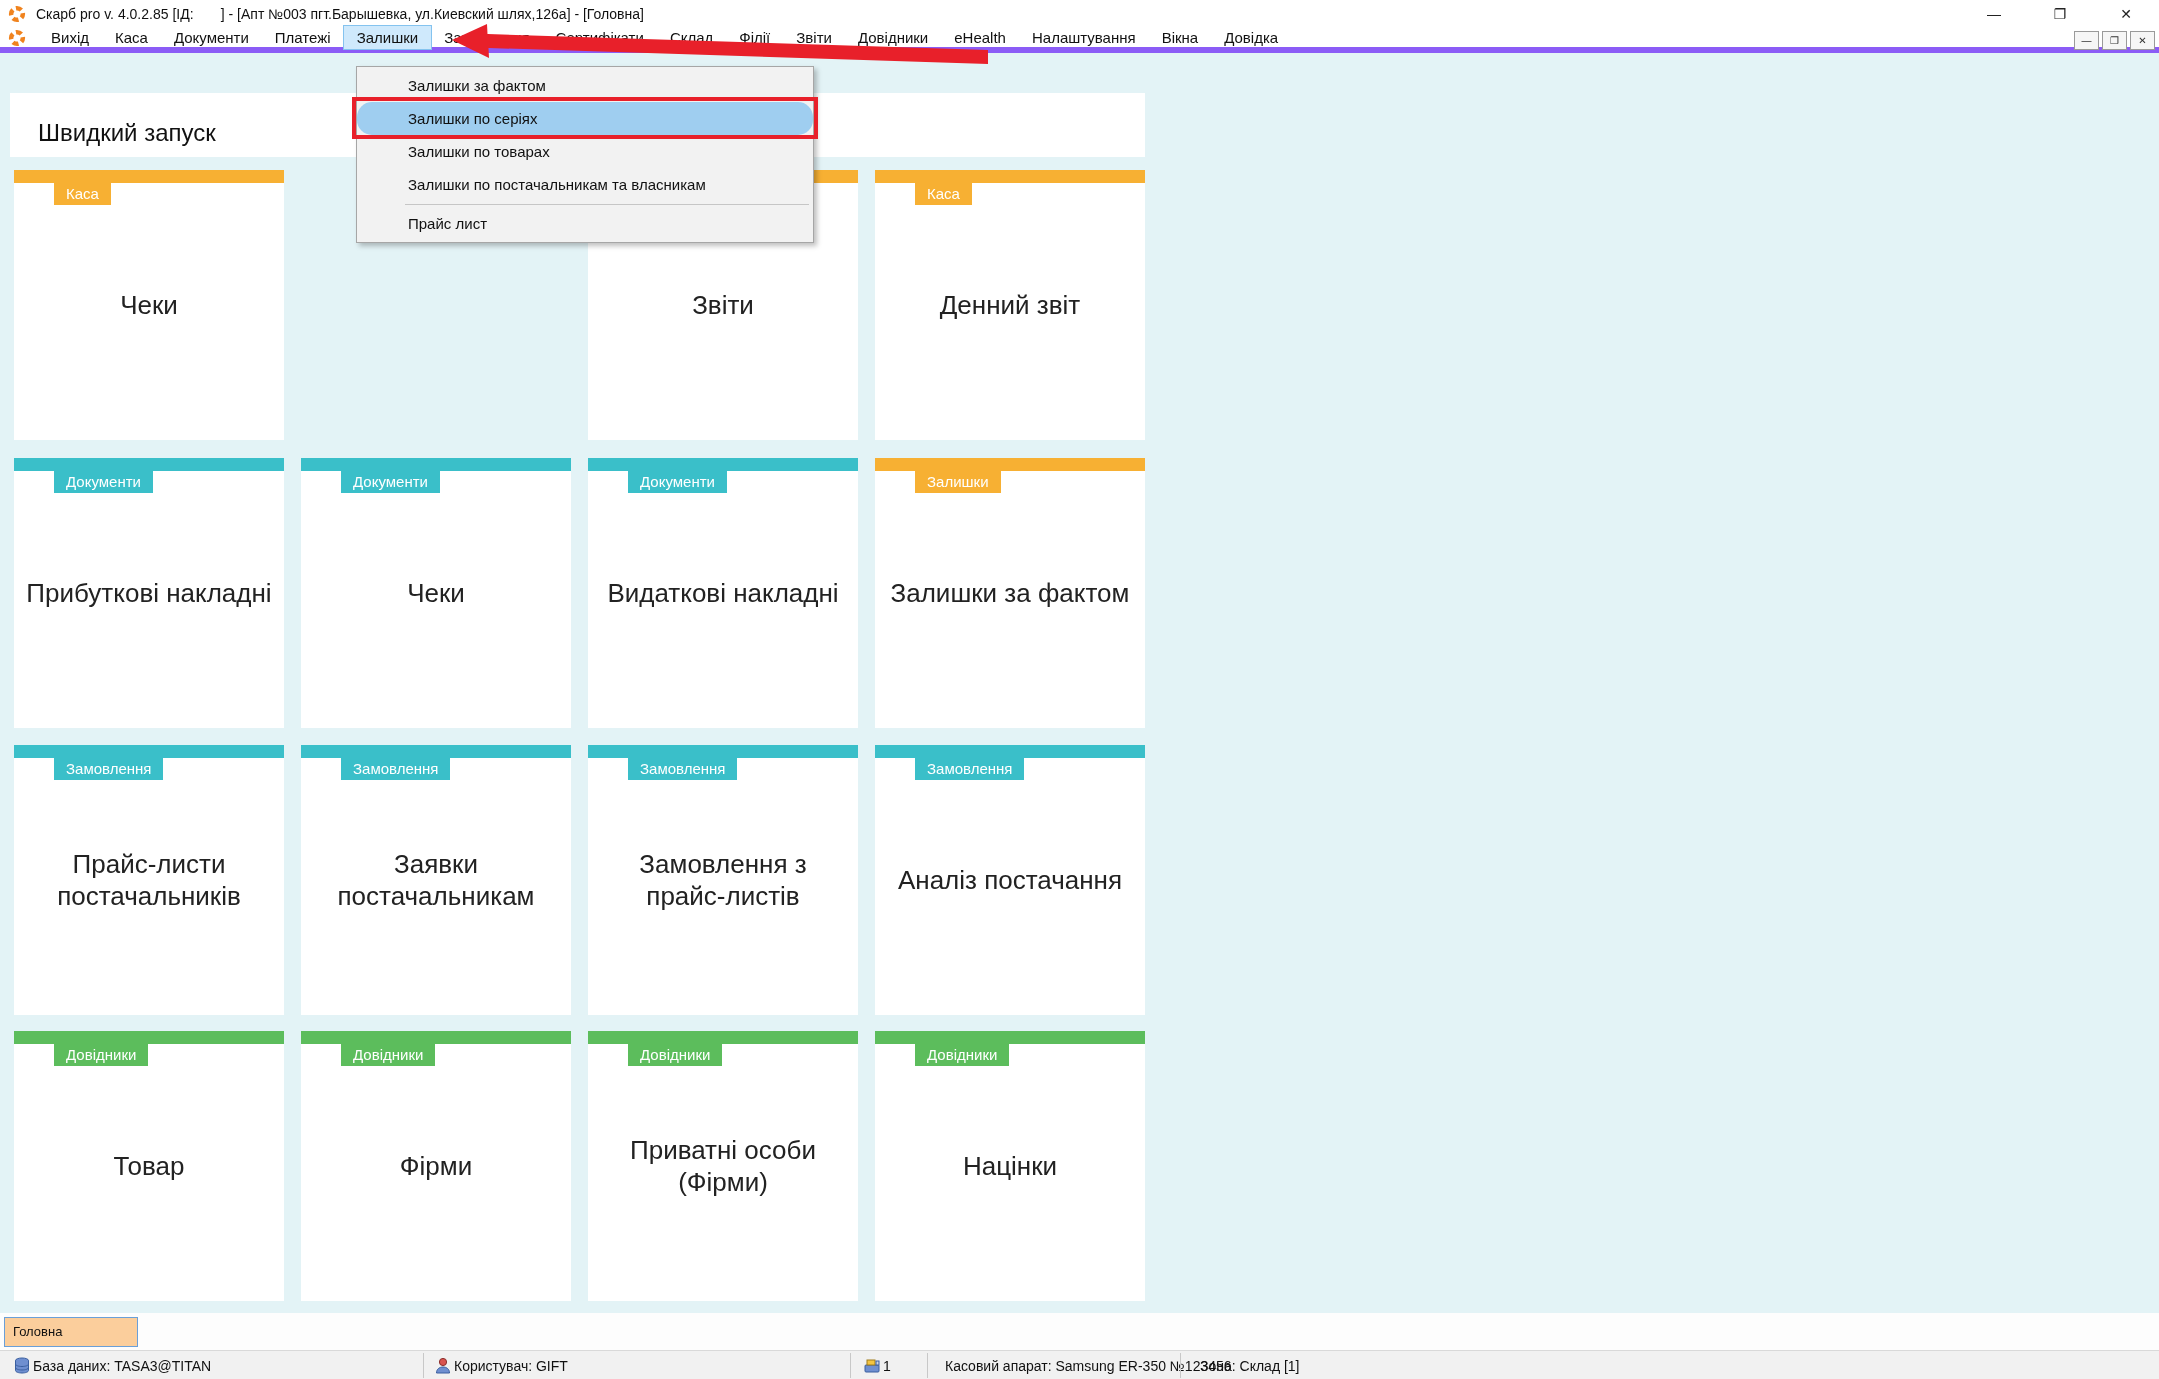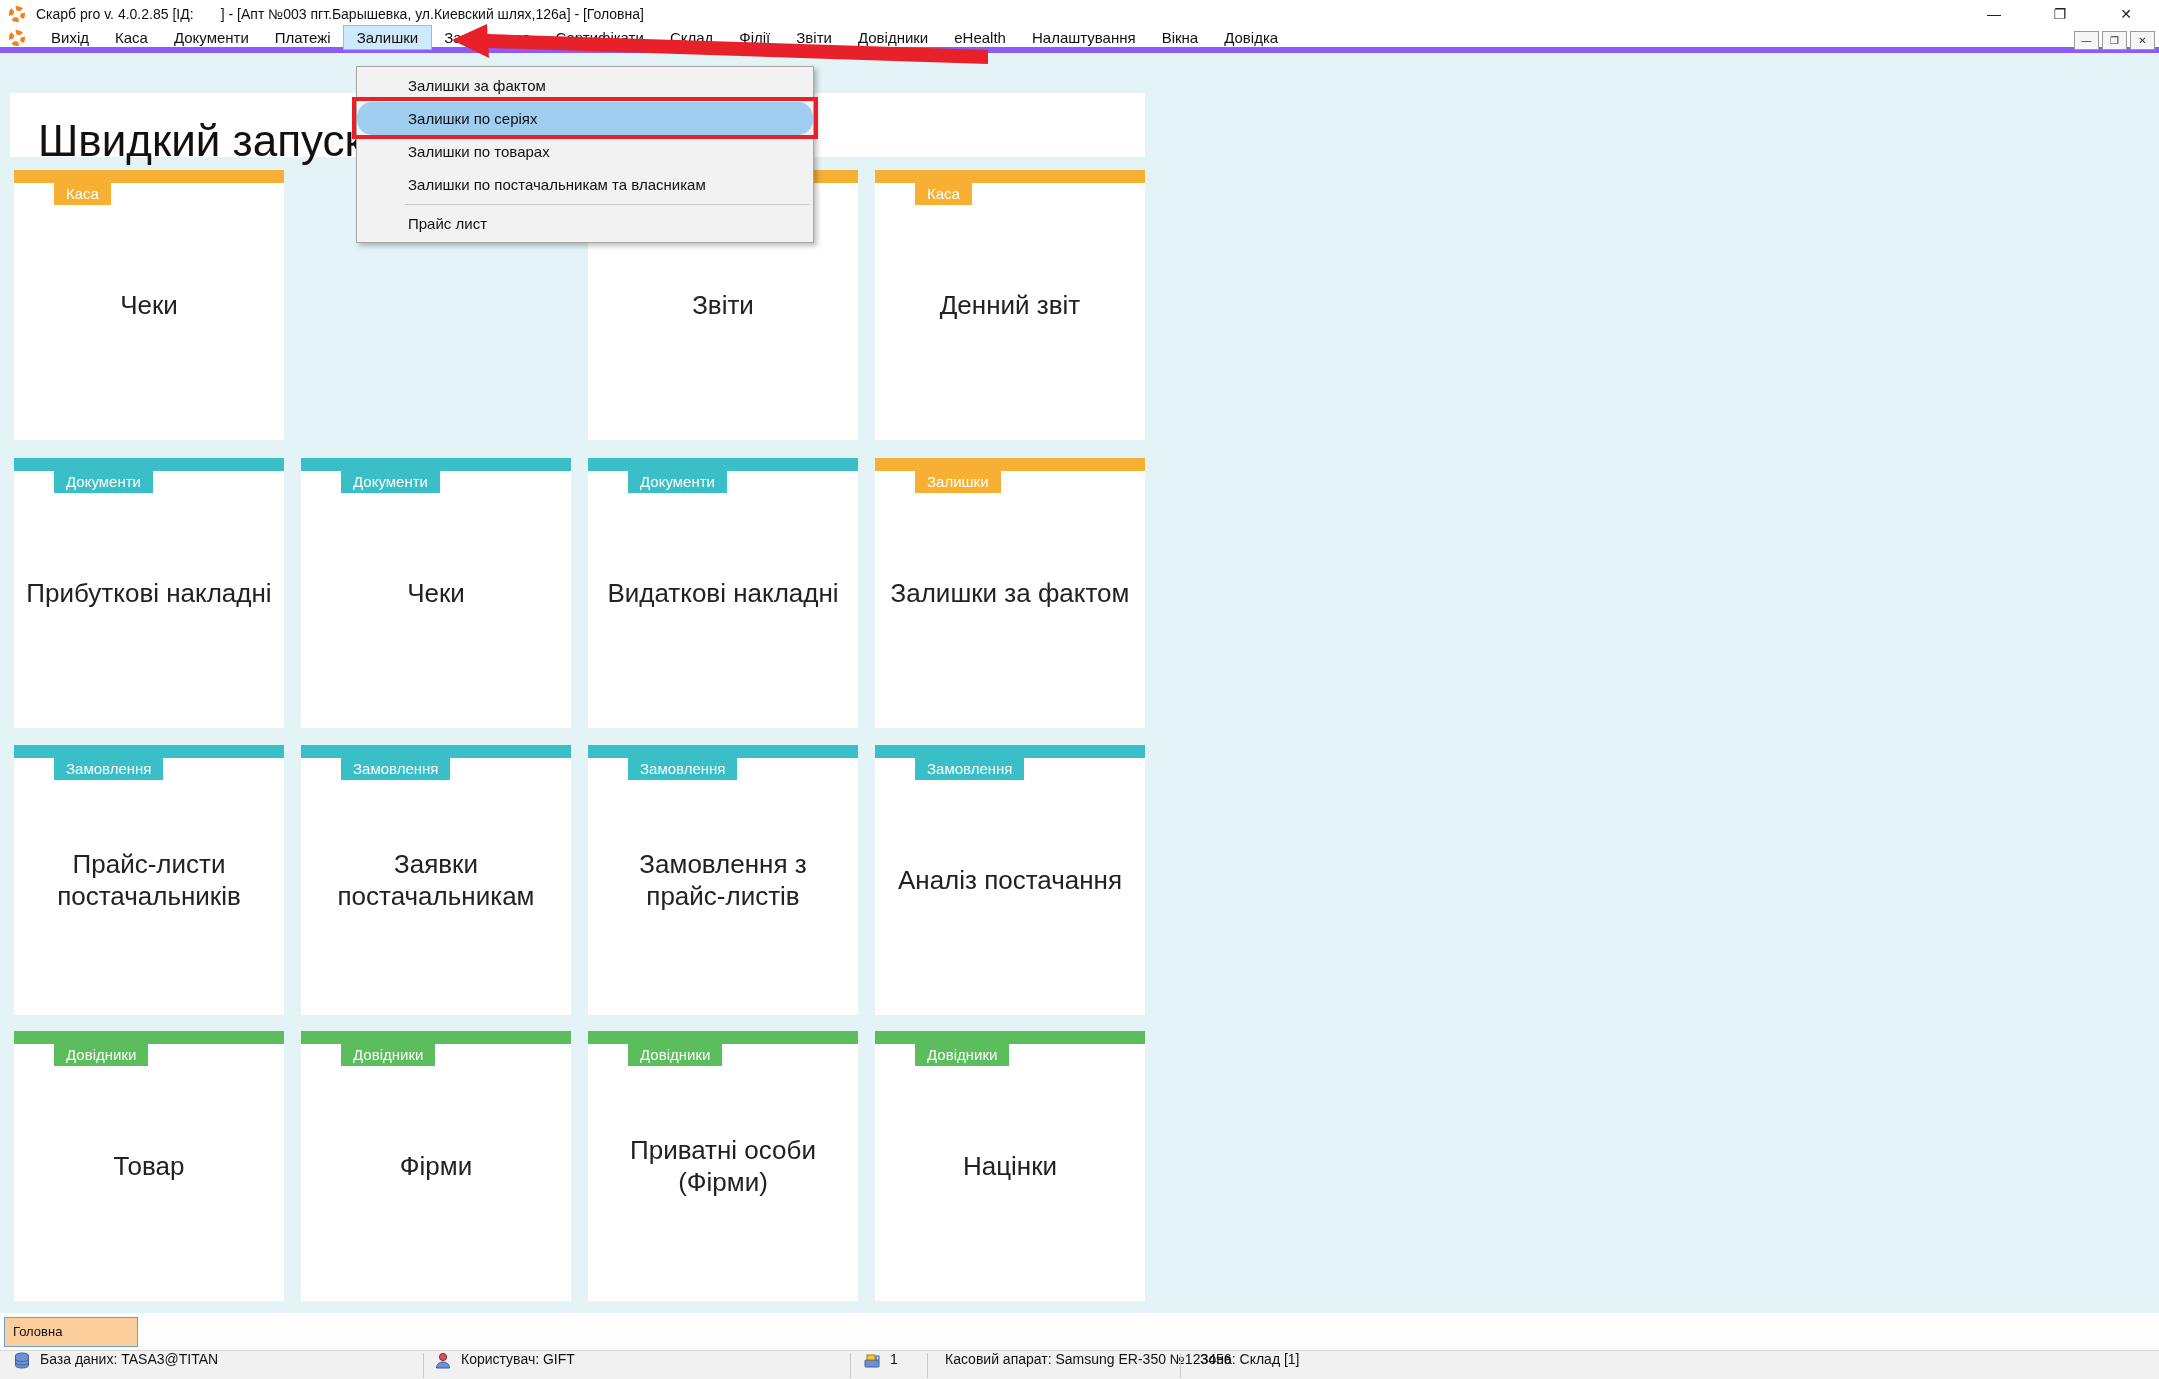--- a/index.html
+++ b/index.html
@@ -17,21 +17,21 @@
   .menubar { position:absolute; left:0; top:28px; width:2159px; height:25px; background:#fff; display:flex; align-items:center; border-bottom:6px solid #8b5cf6; }
   .menubar .logo { margin-left:8px; margin-right:12px; width:18px; height:18px; }
   .menu-item { padding:0 13px; height:23px; line-height:23px; font-size:15px; color:#111; white-space:nowrap; }
   .menu-item.active { background:var(--menu-highlight); outline:1px solid #84c3ef; }
   .mdi-controls { position:absolute; right:4px; top:3px; display:flex; gap:3px; }
   .mdi-btn { width:25px; height:19px; border:1px solid #9a9a9a; background:#f6f6f6; font-size:10px; display:flex; align-items:center; justify-content:center; color:#333; }
 
   
   .content { position:absolute; left:0; top:53px; width:2159px; height:1260px; background:var(--page-bg); }
   .page-header { position:absolute; left:10px; top:40px; width:1135px; height:64px; background:#fff; }
-  .page-title { position:absolute; left:28px; top:16px; height:64px; line-height:64px; font-size:44px; color:#111; }
+  .page-title { position:absolute; left:28px; top:8px; height:64px; line-height:64px; font-size:24px; color:#111; }
 
   
   .tile { position:absolute; width:270px; height:270px; background:#fff; }
   .tile-strip { position:absolute; left:0; top:0; width:100%; height:13px; }
   .tile-badge { position:absolute; left:40px; top:13px; height:22px; line-height:22px; padding:0 12px; color:#fff; font-size:15px; }
   .tile-label { position:absolute; left:0; top:0; width:100%; height:100%; display:flex; align-items:center; justify-content:center; text-align:center; font-size:26px; color:#222; padding:0 10px; line-height:1.25; word-break:break-word; }
   .cat-orange { background:var(--accent-orange); }
   .cat-cyan   { background:var(--accent-cyan); }
   .cat-green  { background:var(--accent-green); }
 
@@ -43,21 +43,21 @@
   .dd-sep:after { content:""; position:absolute; left:48px; right:4px; top:3px; border-top:1px solid #c6c6c6; }
 
   
   .red-box { position:absolute; left:352px; top:97px; width:466px; height:42px; border:4px solid var(--annotation-red); z-index:110; }
   .arrow-svg { position:absolute; left:0; top:0; z-index:120; pointer-events:none; }
 
   
   .tabbar { position:absolute; left:0; top:1313px; width:2159px; height:37px; background:#fdfdfd;padding-left:36px; }
   .tab { position:absolute; left:4px; top:4px; width:134px; height:30px; background:var(--tab-fill); border:1px solid #6a9fd8; font-size:13px; color:#111; line-height:28px; padding-left:8px; }
   .statusbar { position:absolute; left:0; top:1350px; width:2159px; height:29px; background:#f1f1f1; border-top:1px solid #d9d9d9; font-size:14px; color:#111; }
-  .seg { position:absolute; top:0; height:29px; display:flex; align-items:flex-start; gap:8px; }
+  .seg { position:absolute; top:0; height:29px; display:flex; align-items:center; gap:1px; }
   .divider { position:absolute; top:2px; width:1px; height:25px; background:#c8c8c8; }
   .sicon { width:20px; height:20px; flex:0 0 auto; }
 </style>
 </head>
 <body>
 
 <div id="screen">
 
   <div class="titlebar">
     <svg class="logo" viewBox="0 0 20 20">

